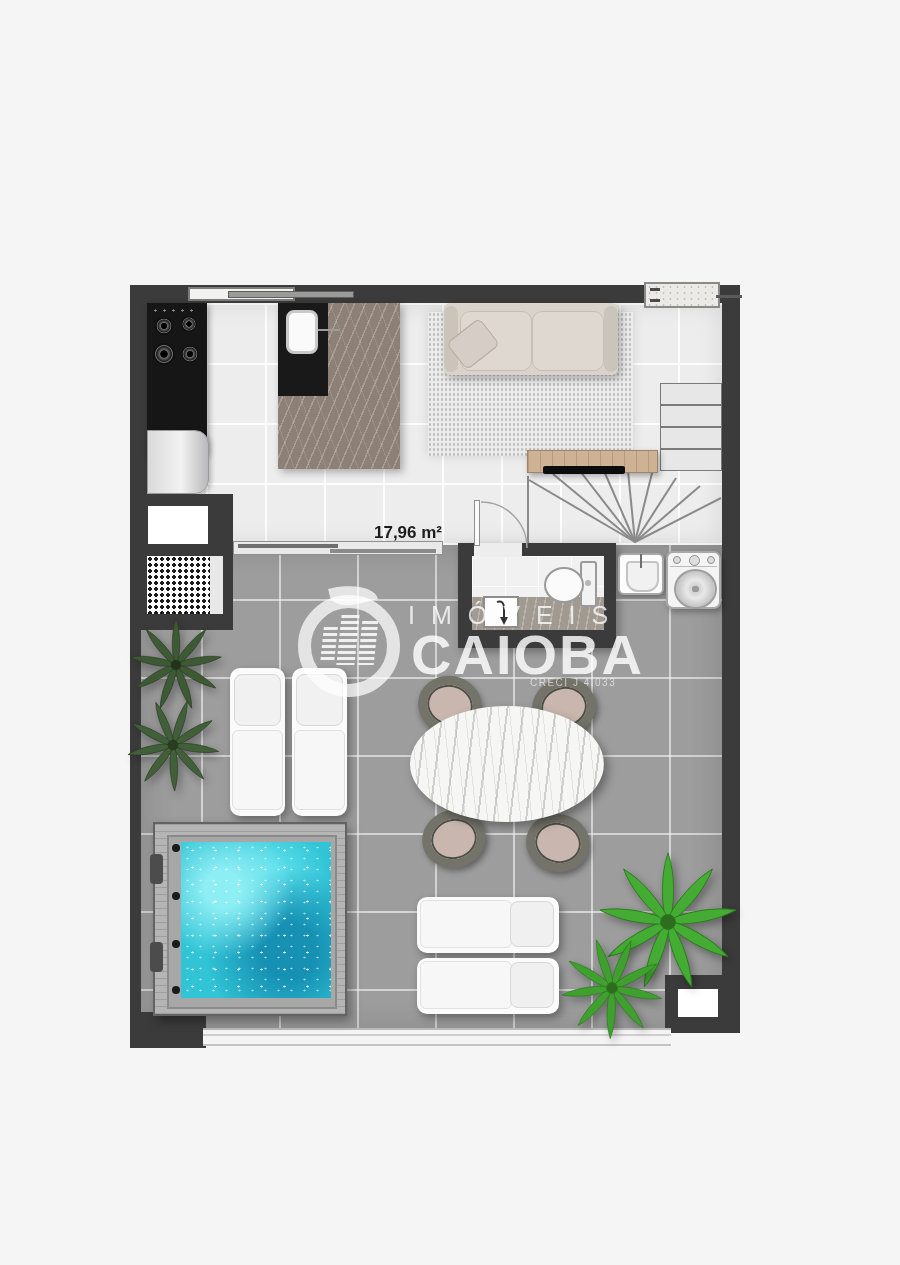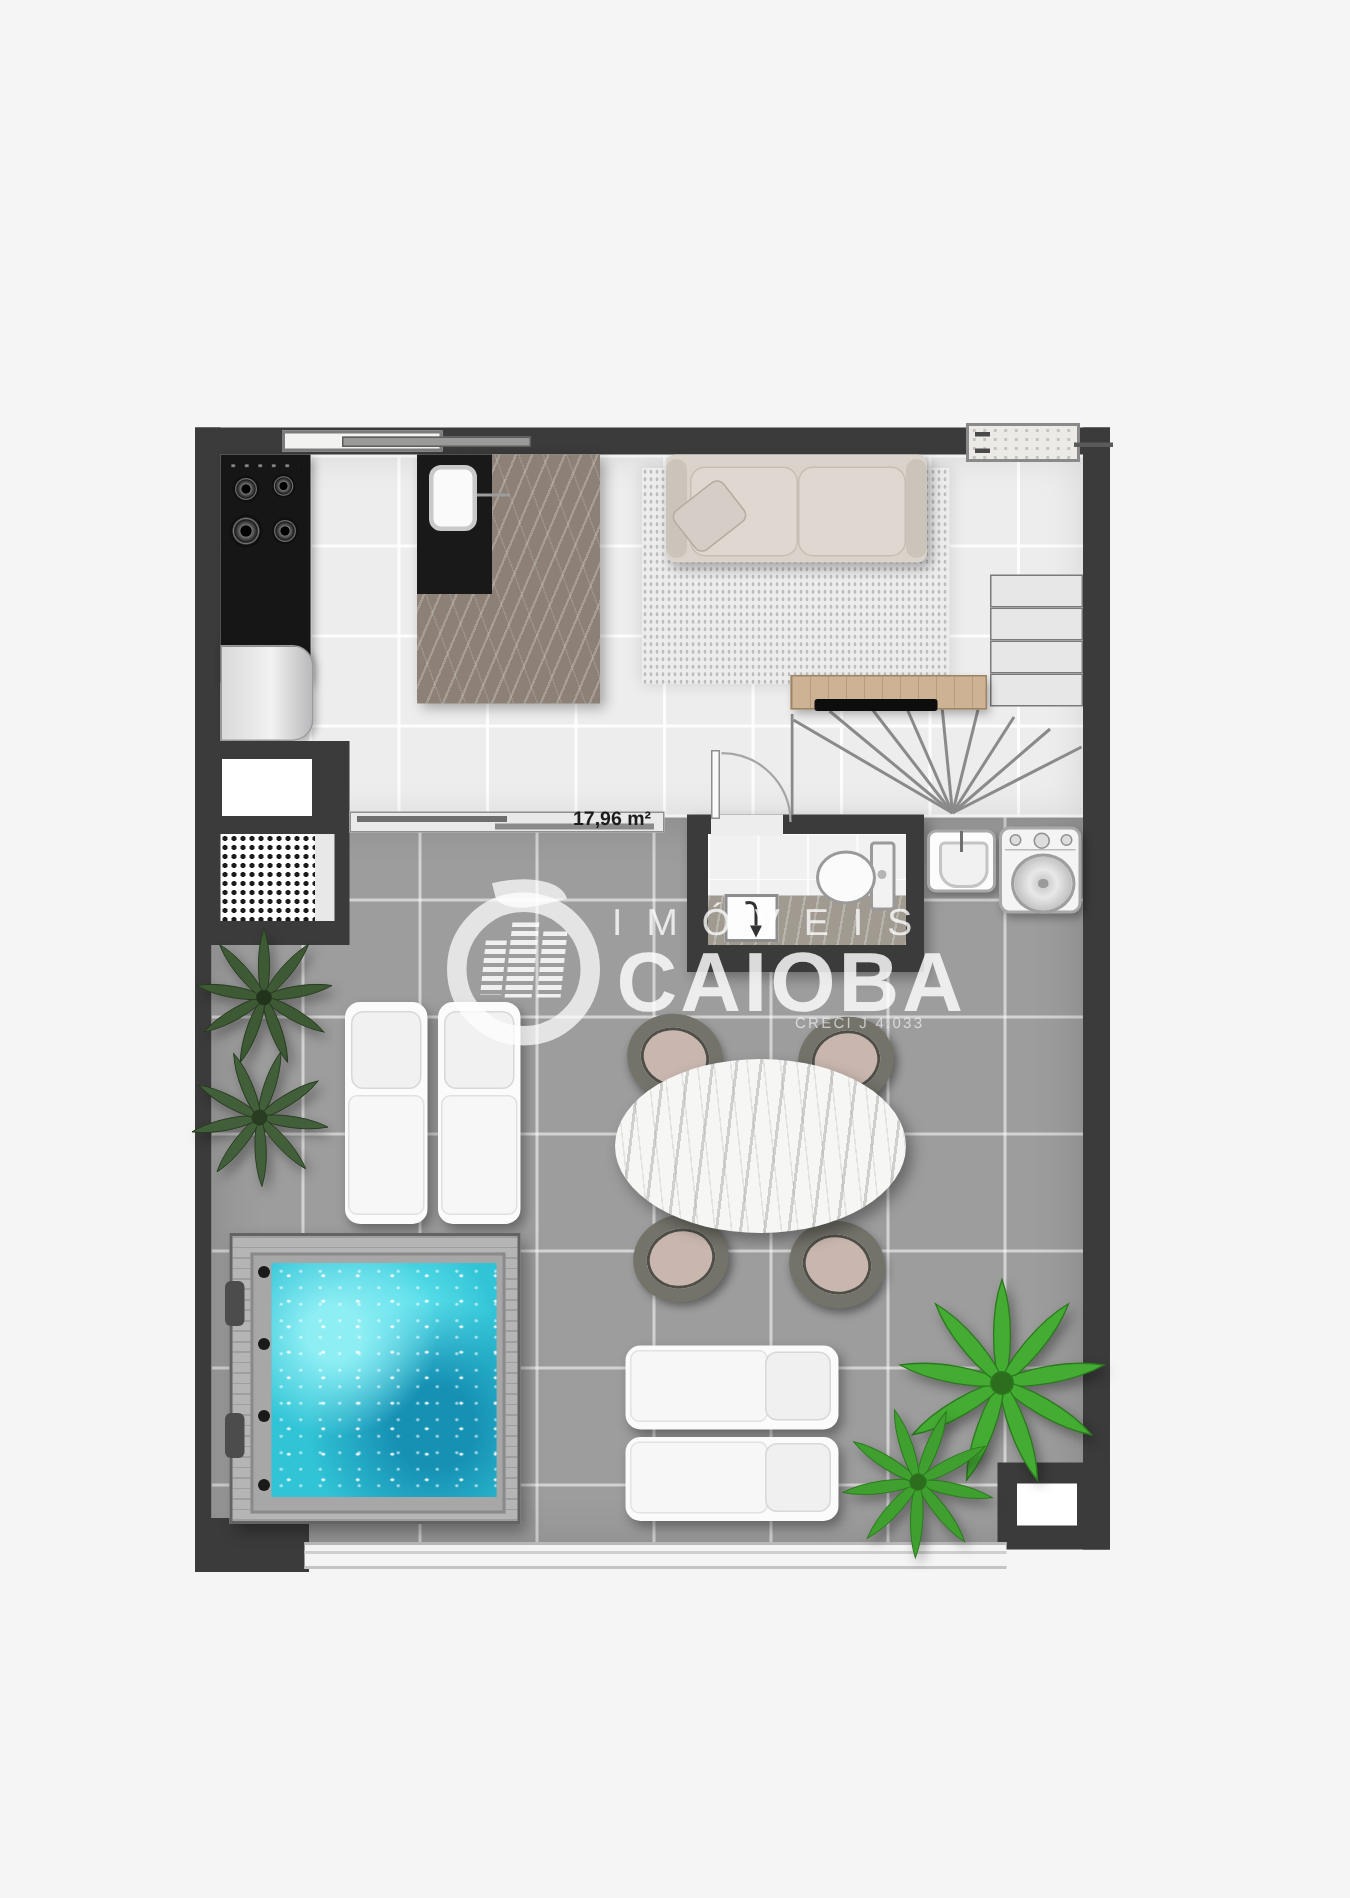--- a/index.html
+++ b/index.html
@@ -189,21 +189,21 @@
     letter-spacing:16px;color:rgba(255,255,255,.78);}
   .wm-caioba{position:absolute;left:121px;top:47px;font-size:56px;font-weight:bold;
     letter-spacing:2px;color:rgba(255,255,255,.82);}
   .wm-creci{position:absolute;left:240px;top:102px;font-size:10px;letter-spacing:1.5px;
     color:rgba(255,255,255,.6);}
 
   
   .room-label{left:248px;top:502px;width:320px;z-index:9;text-align:center;
     font-size:15.5px;font-weight:bold;color:#1c1c1c;letter-spacing:.4px;}
   .room-area{left:248px;top:523px;width:320px;z-index:9;text-align:center;
-    font-size:13px;font-weight:bold;color:#1c1c1c;margin-top:15px;}
+    font-size:17px;font-weight:bold;color:#1c1c1c;}
 </style>
 </head>
 <body>
 
 <div class="canvas">
 
   <svg width="0" height="0" style="position:absolute">
     <defs>
       <path id="leafd" d="M0,3 C5,-10 5,-32 0,-46 C-5,-32 -5,-10 0,3 Z"></path>
     </defs>

